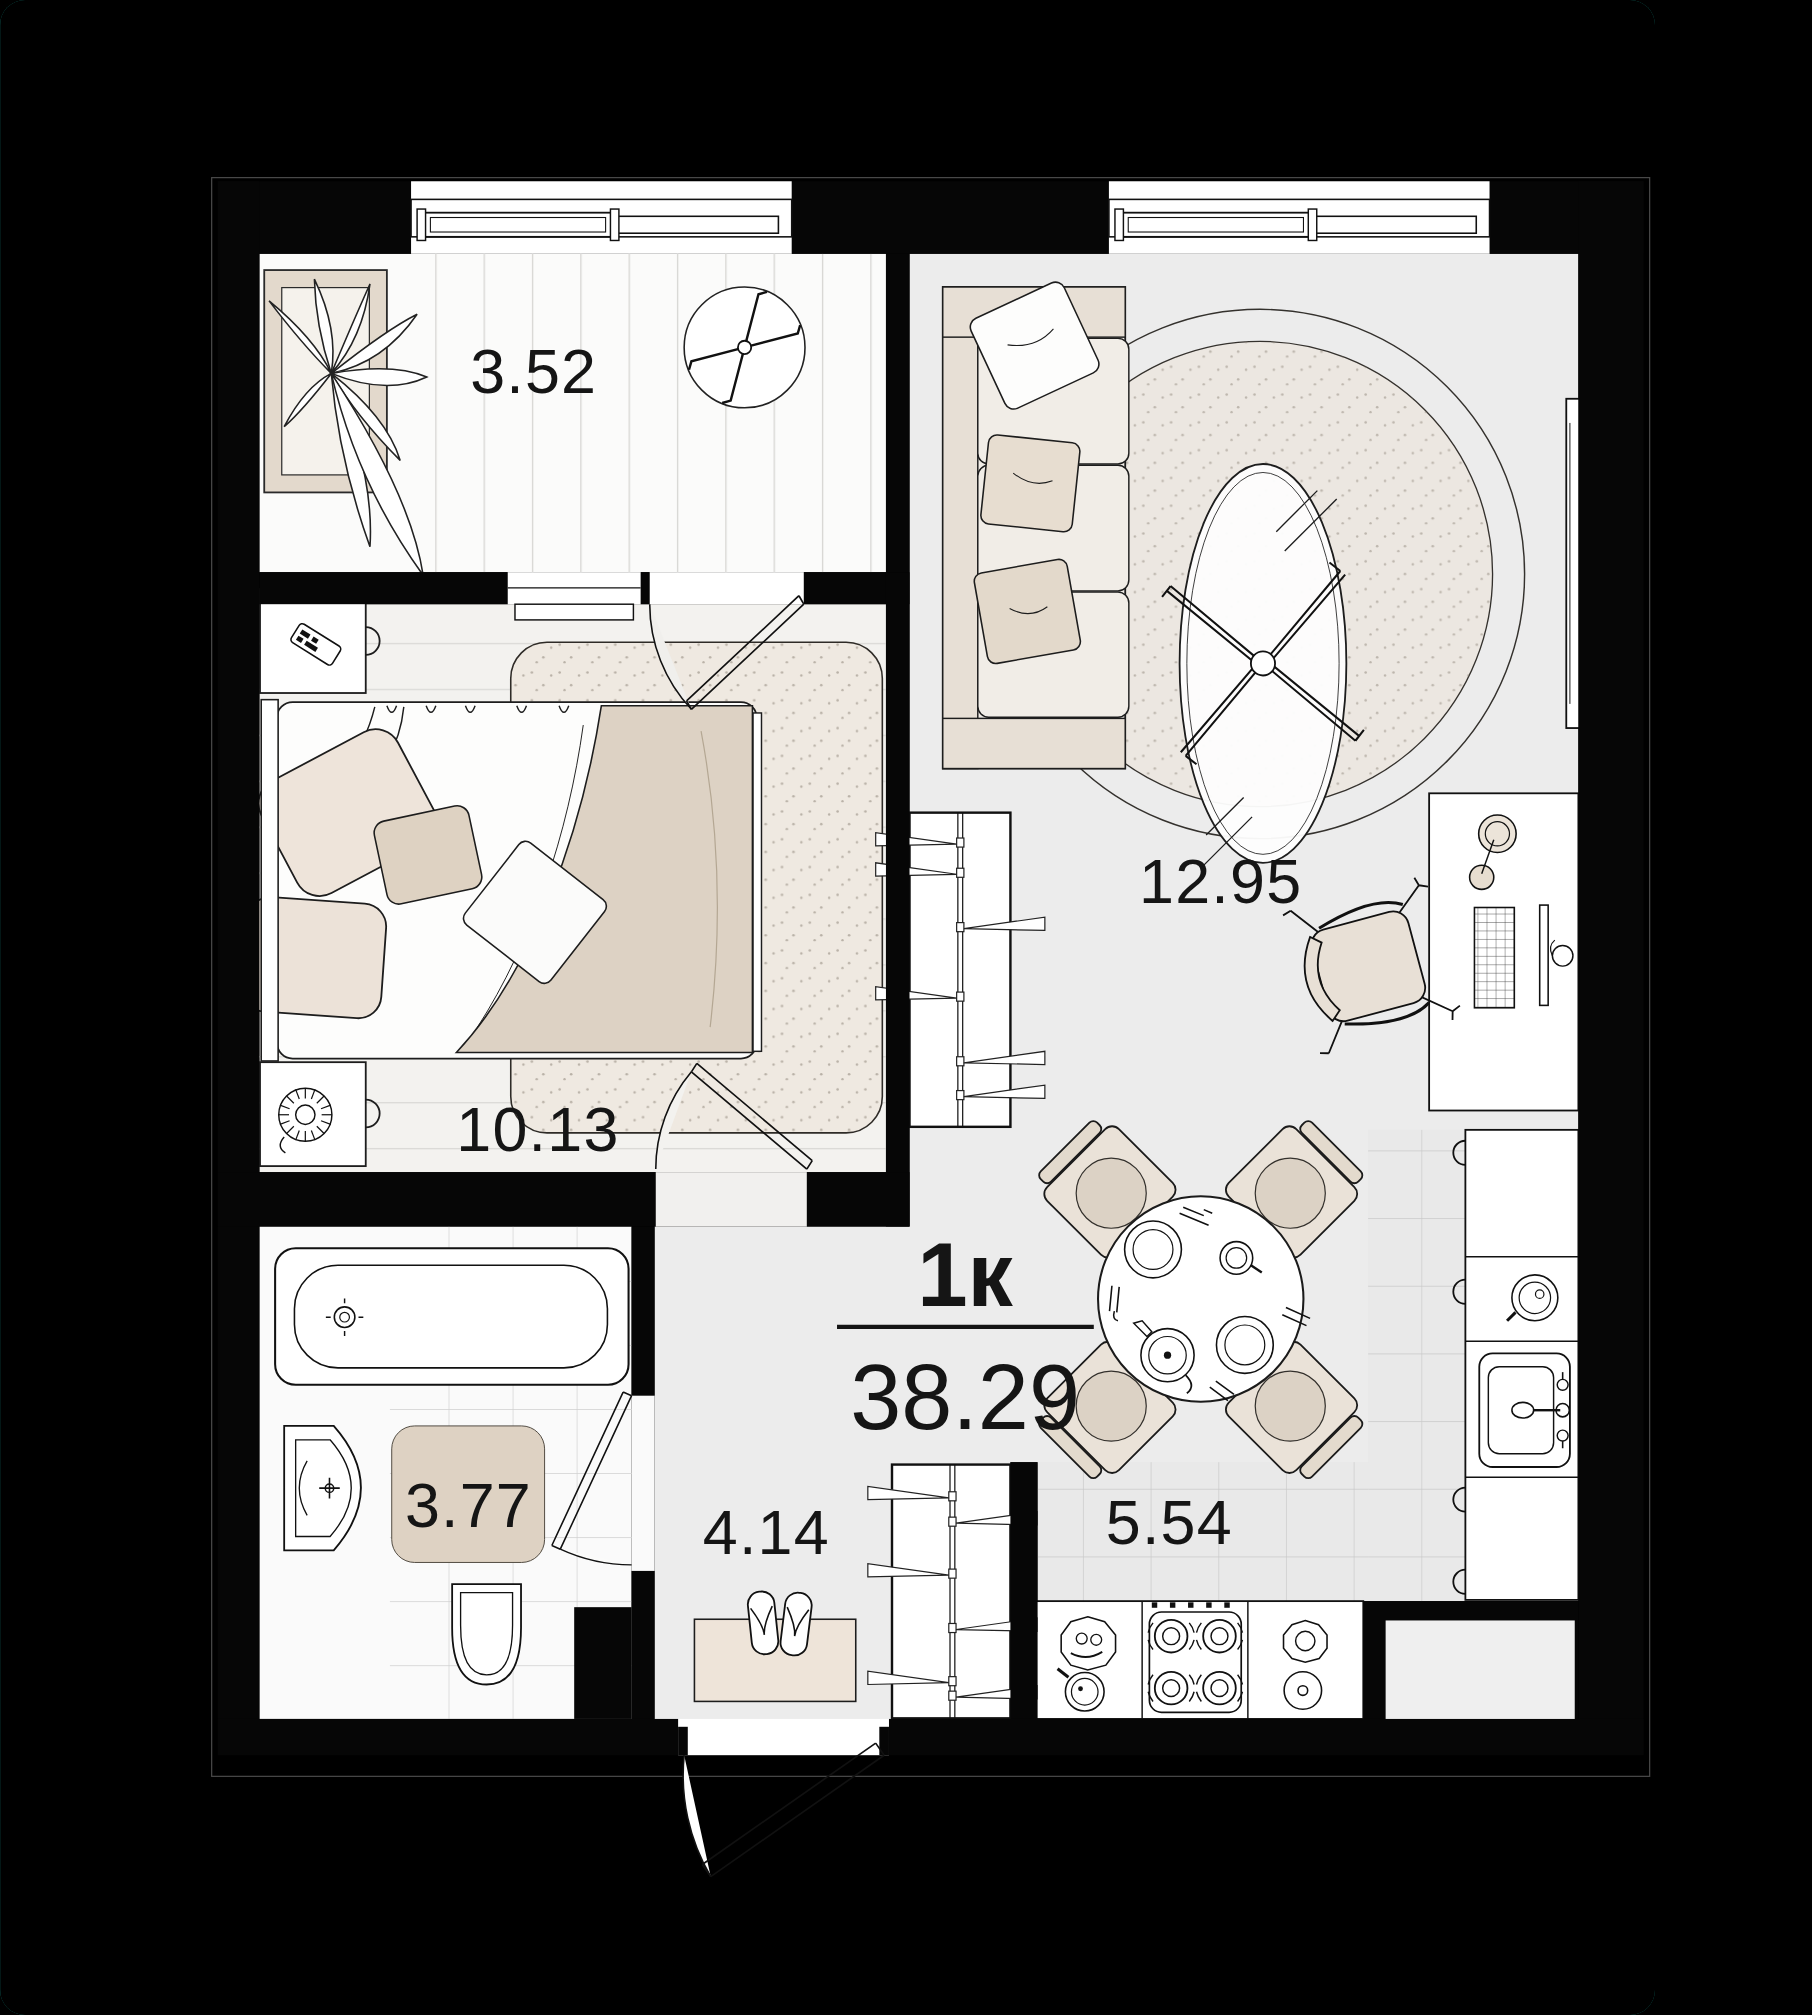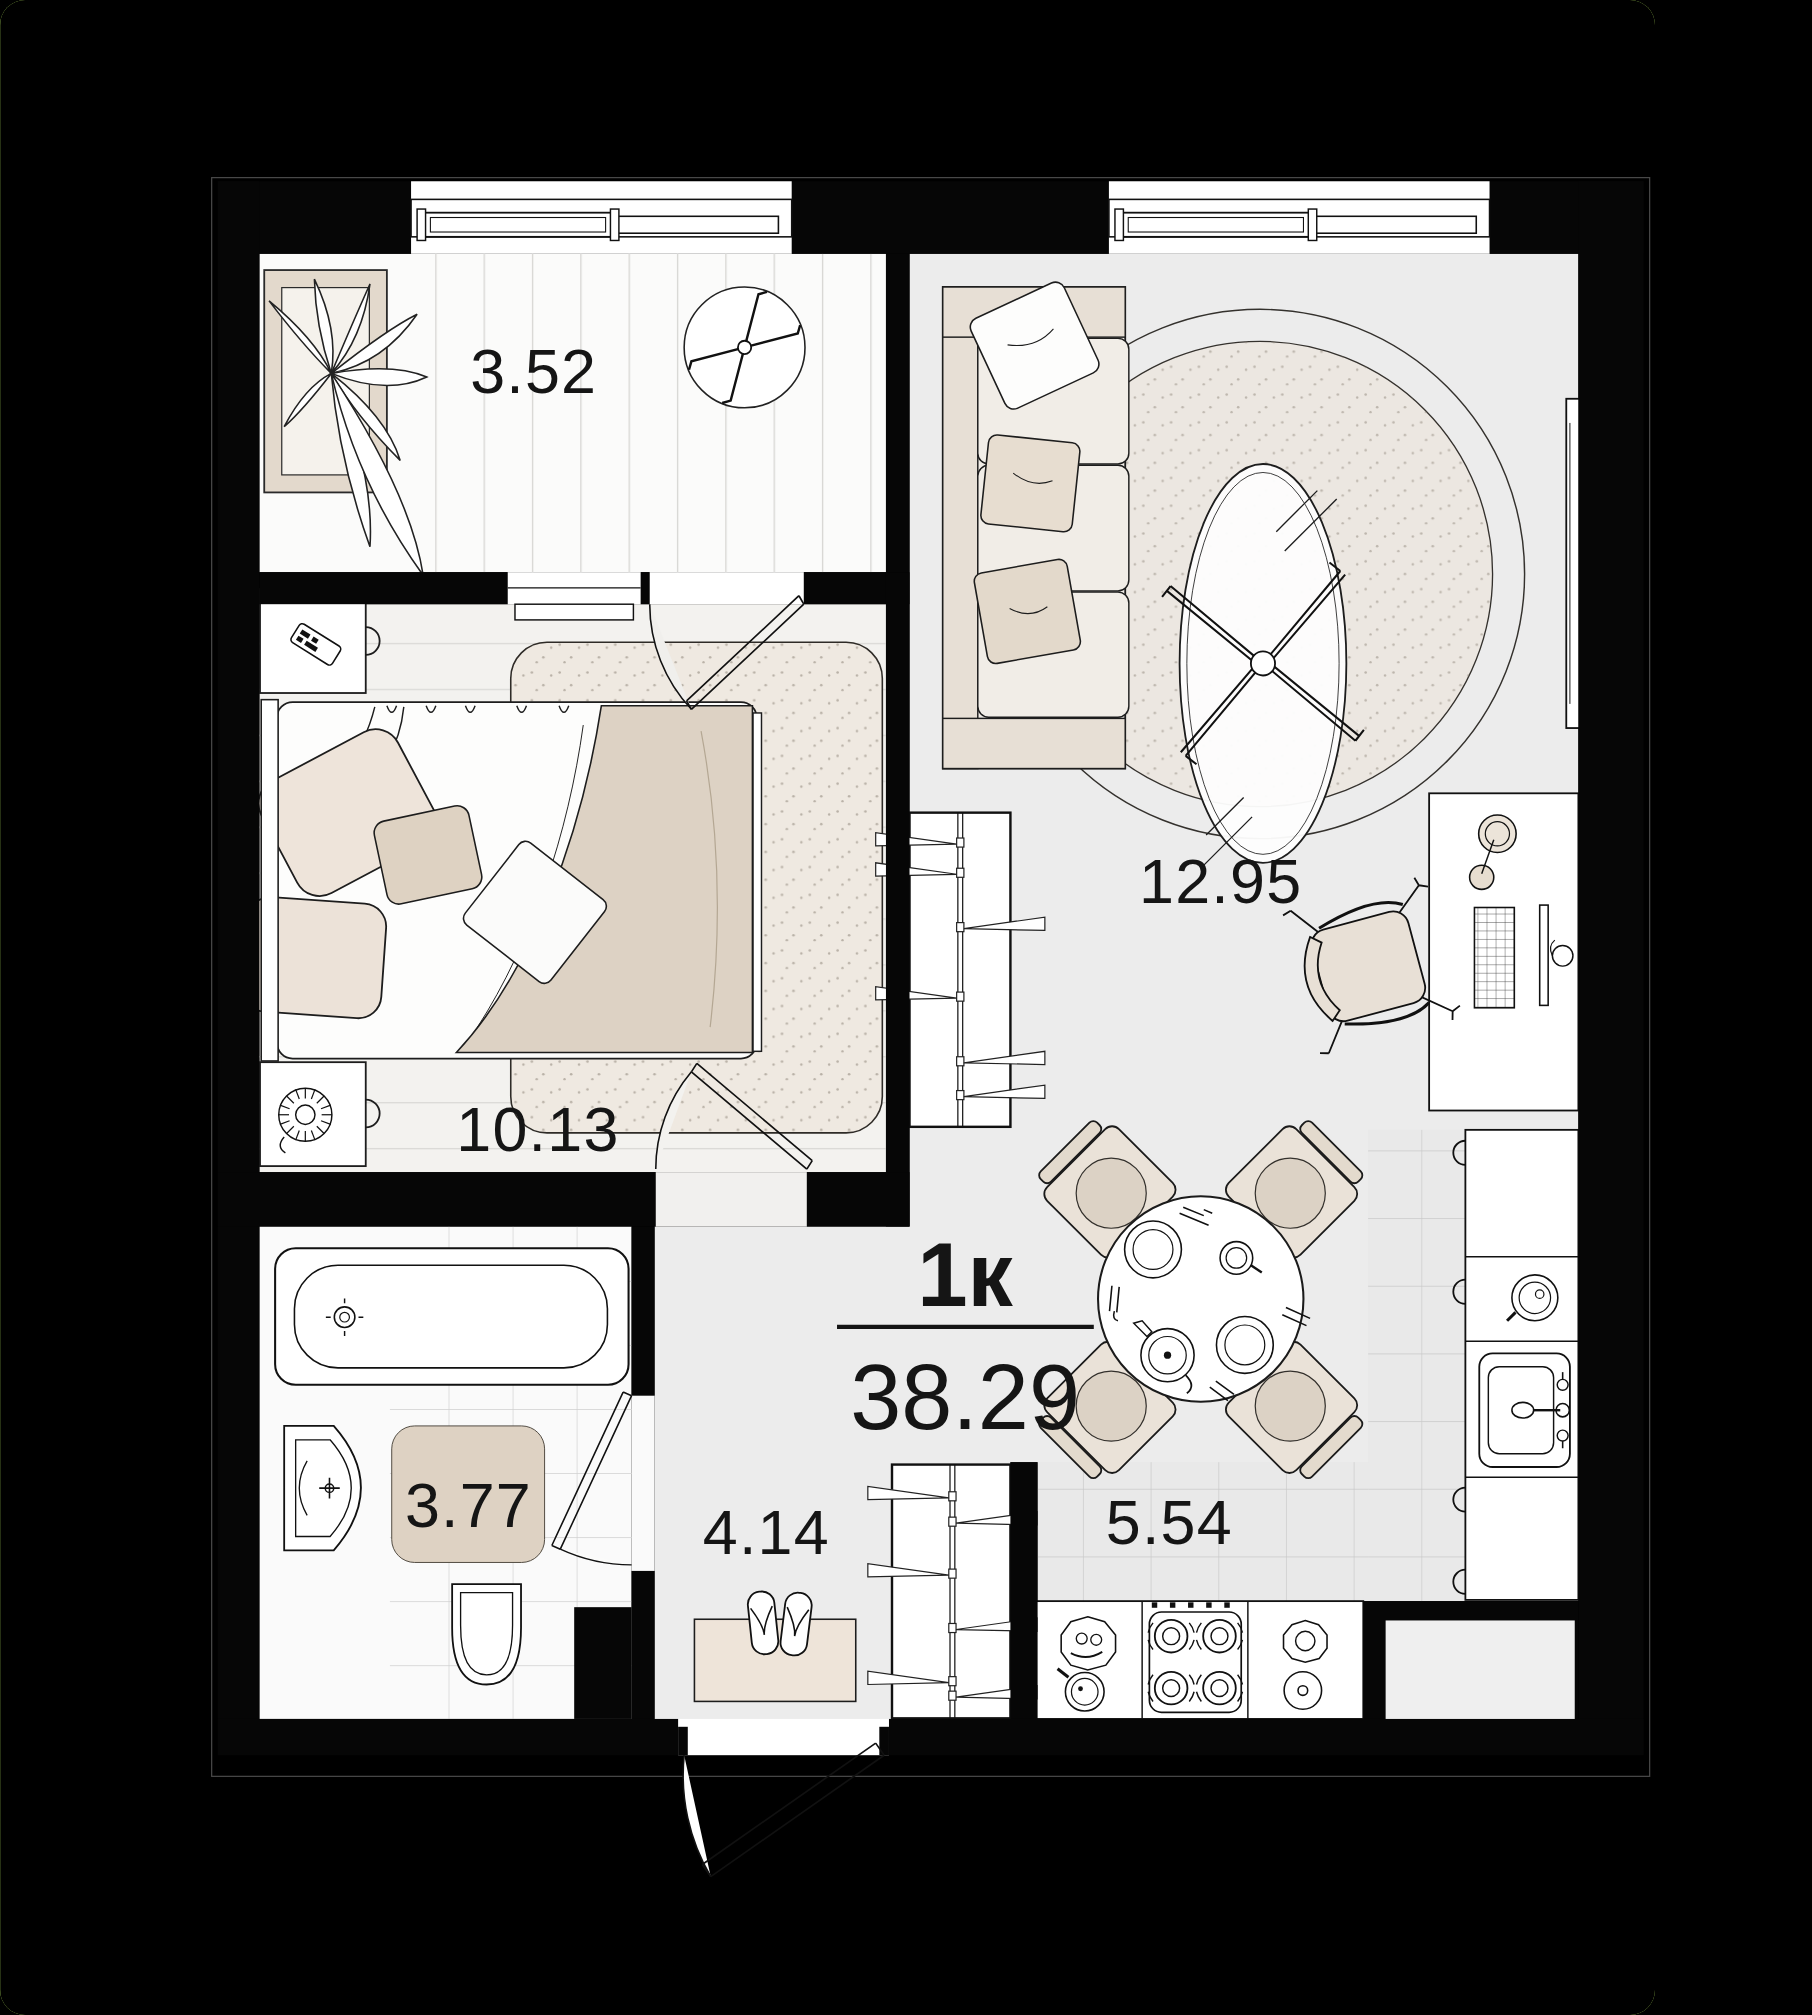--- a/index.html
+++ b/index.html
@@ -1,16 +1,16 @@
 <!DOCTYPE html>
 <html style="font-size:9.7px"><head>
 <meta charset="utf-8">
 <style>
   html,body{margin:0;padding:0;background:#000;}
-  .stage{position:relative;width:1655px;height:2015px;background:#bef264;overflow:hidden;border-radius:25px;}
+  .stage{position:relative;width:1655px;height:2015px;background:#0f766e;overflow:hidden;border-radius:25px;}
   svg{position:absolute;left:0;top:0;}
   text{font-family:"Liberation Sans","DejaVu Sans",sans-serif;fill:#151515;}
   .arealbl{font-size:104px;letter-spacing:2px;}
   .titlelbl{font-size:150px;font-weight:bold;}
   .totallbl{font-size:152px;}
 </style>
 </head>
 <body>
 
 <div class="stage">

